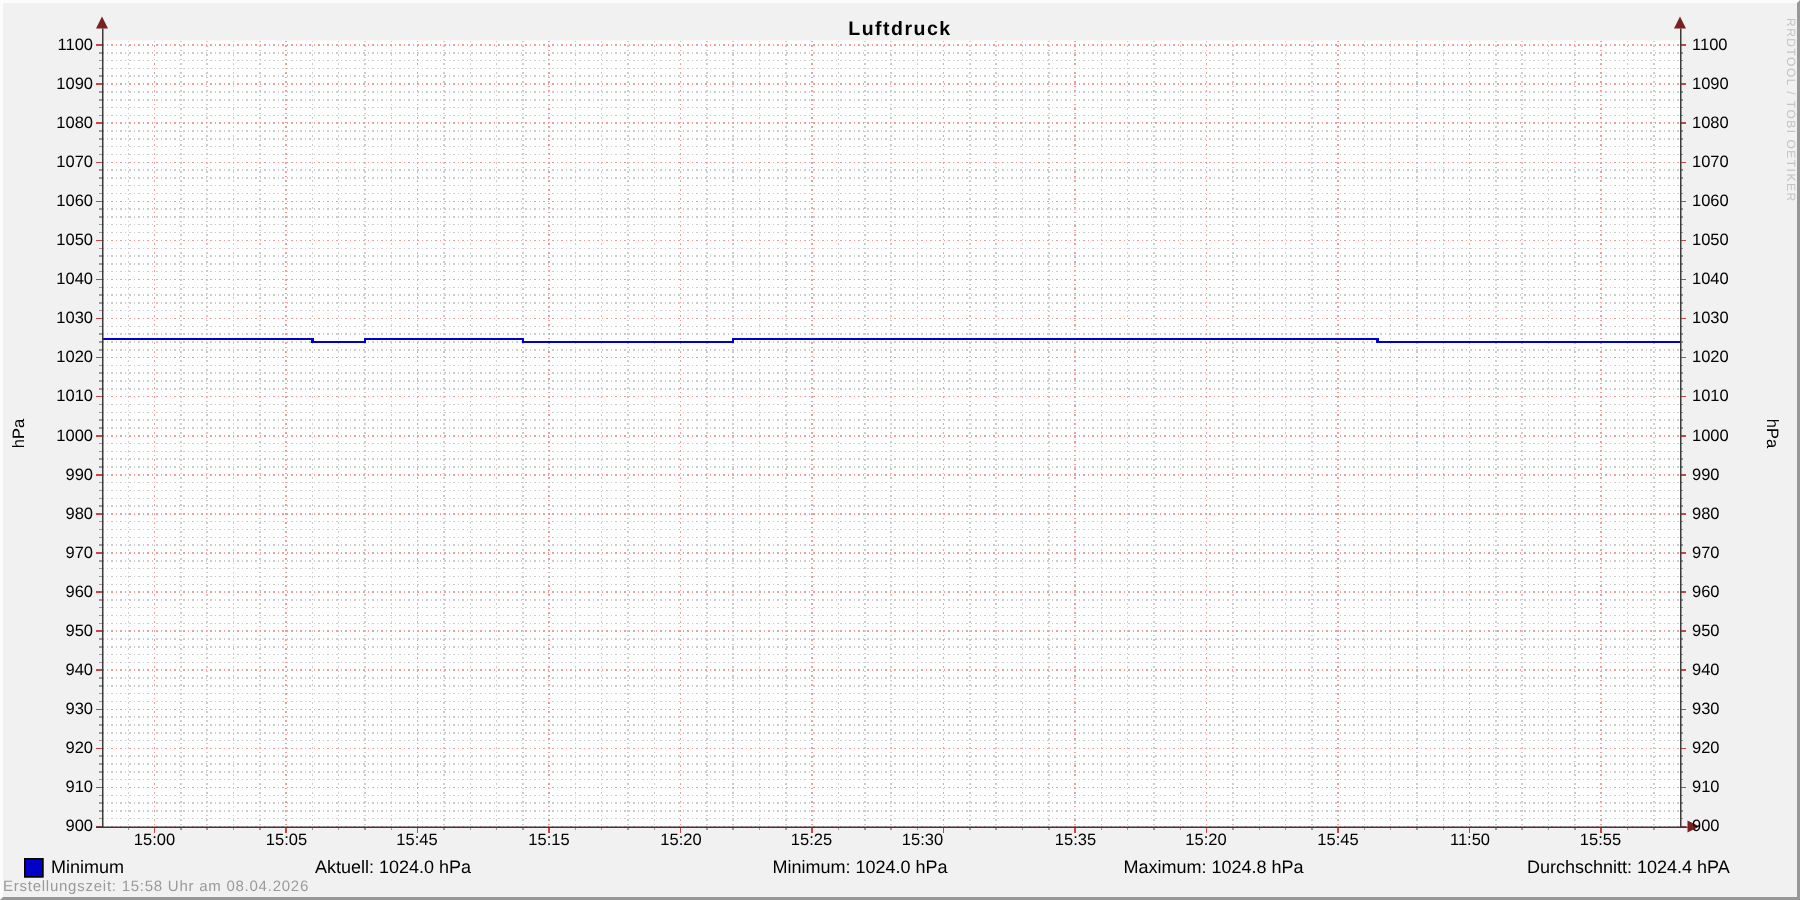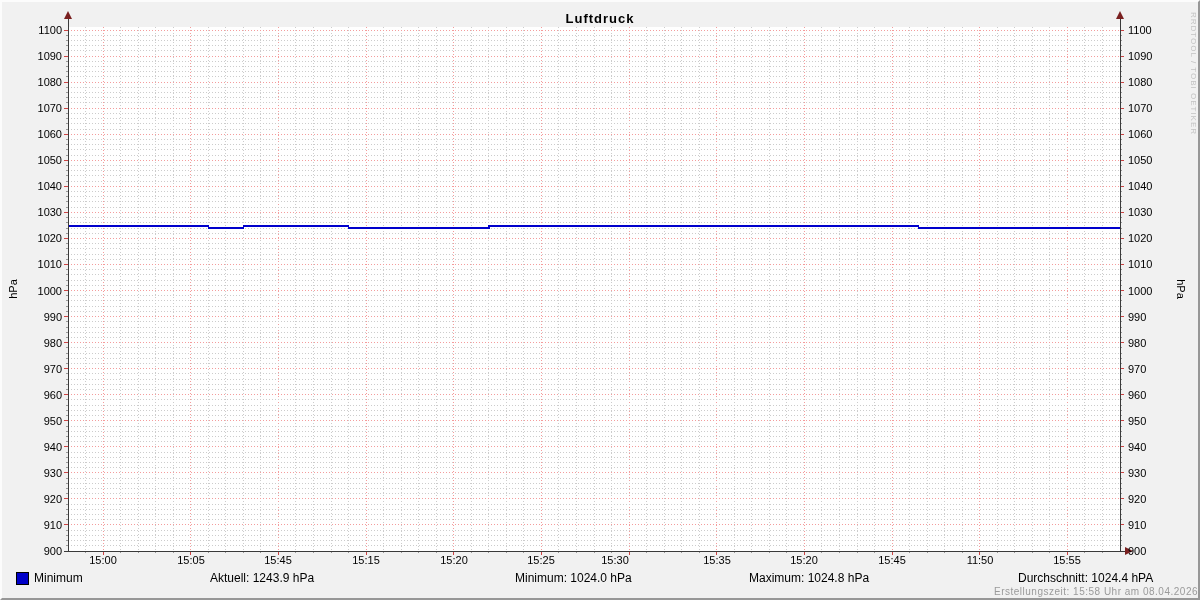--- a/index.html
+++ b/index.html
@@ -53,21 +53,21 @@
     position:absolute;left:14px;top:570px;width:11px;height:11px;
     background:#0000c8;border:1px solid #000;
   }
   .legend-text{position:absolute;top:569px;font-size:12px;line-height:14px;white-space:pre;}
   .lg-name{left:32px;}
   .lg-aktuell{left:208px;}
   .lg-minimum{left:477px;padding-left:36px;}
   .lg-maximum{left:747px;}
   .lg-durchschnitt{left:1016px;}
   .footer{
-    position:absolute;left:0;right:0;top:584px;text-align:right;
+    position:absolute;left:0;right:0;top:584px;text-align:left;
     font-size:10px;color:#9a9a9a;letter-spacing:0.5px;
   }
 </style>
 </head>
 <body>
 
 <div class="graph">
   <div class="title">Luftdruck</div>
 
   <div class="canvas"></div>
@@ -564,19 +564,19 @@
       <div class="tick-label xtick" style="left: 1040px;">15:55</div>
     </div>
 
   <div class="yunit yunit-left">hPa</div>
   <div class="yunit yunit-right">hPa</div>
 
   <div class="watermark">RRDTOOL / TOBI OETIKER</div>
 
   <div class="legend-swatch"></div>
   <div class="legend-text lg-name">Minimum</div>
-  <div class="legend-text lg-aktuell">Aktuell: 1243.9 hPa</div>
+  <div class="legend-text lg-aktuell">Aktuell: 1024.0 hPa</div>
   <div class="legend-text lg-minimum">Minimum: 1024.0 hPa</div>
   <div class="legend-text lg-maximum">Maximum: 1024.8 hPa</div>
   <div class="legend-text lg-durchschnitt">Durchschnitt: 1024.4 hPA</div>
 
   <div class="footer">Erstellungszeit: 15:58 Uhr am 08.04.2026</div>
 </div>
 
 </body></html>

